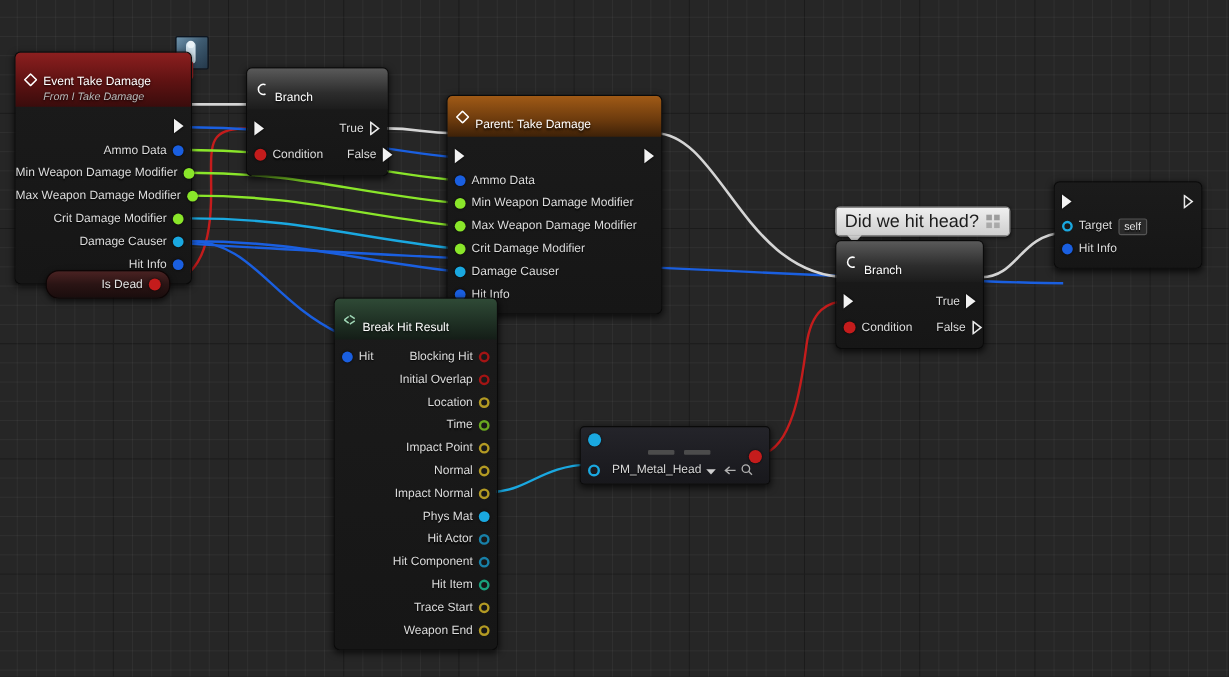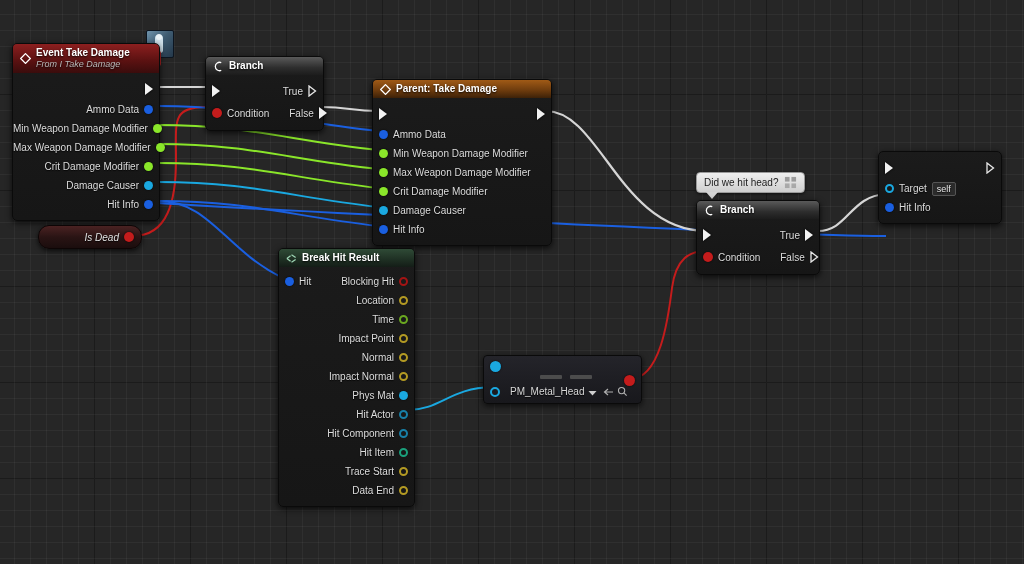--- a/index.html
+++ b/index.html
@@ -15,22 +15,22 @@
          background-size:16px 16px,16px 16px,96px 96px,96px 96px;
          background-position:-2px -2px,-2px -2px,-2px -2px,-2px -2px;}
   svg.wires{position:absolute;left:0;top:0;width:1024px;height:564px;pointer-events:none;}
 
   .node{position:absolute;border-radius:5px;
         background:linear-gradient(to bottom,#1b1b1b 0%,#161616 100%);
         border:1px solid #0a0a0a;
         box-shadow:0 2px 6px rgba(0,0,0,.75);}
   .hdr{position:relative;border-radius:4px 4px 0 0;padding:3px 8px 3px 7px;
        display:flex;align-items:center;gap:5px;overflow:hidden;}
-  .hdr .ttl{font-size:10px;color:#fff;font-weight:bold;
-            text-shadow:0 1px 2px rgba(0,0,0,.9);white-space:nowrap;}
+  .hdr .ttl{font-size:10px;color:#fff;font-weight:normal;
+            text-shadow:0 1px 2px rgba(0,0,0,.9);white-space:nowrap;margin-top:16px;}
   .hdr .sub{font-size:9px;color:#b9b9b9;font-style:italic;
             text-shadow:0 1px 2px rgba(0,0,0,.9);white-space:nowrap;
             margin-top:-1px;}
   .hdr-col{display:flex;flex-direction:column;line-height:12px;}
   .hdr.red{background:linear-gradient(to bottom,#8c1f1f 0%,#5d1212 55%,#3a0c0c 100%);}
   .hdr.gray{background:linear-gradient(to bottom,#5a5a5a 0%,#2d2d2d 60%,#1c1c1c 100%);}
   .hdr.orange{background:linear-gradient(to bottom,#a05a16 0%,#6b3a0d 60%,#3d2108 100%);}
   .hdr.teal{background:linear-gradient(to bottom,#2f4a36 0%,#1e2f23 60%,#141d17 100%);}
   .hdr.blue{background:linear-gradient(to bottom,#456a86 0%,#2c4458 60%,#1b2a36 100%);}
   .body{padding:5px 0 6px 0;}
@@ -59,21 +59,21 @@
   .cmpnode{position:absolute;border-radius:4px;
            background:linear-gradient(to bottom,#24242a 0%,#18181c 100%);
            border:1px solid #0a0a0a;box-shadow:0 2px 6px rgba(0,0,0,.7);}
   .cmp-top{height:19px;position:relative;}
   .cmp-bot{height:22px;position:relative;display:flex;align-items:flex-end;}
   .cmp-enum{font-size:10px;color:#d8d8d8;text-shadow:0 1px 1px #000;}
   .dashbar{position:absolute;width:22px;height:4px;background:#4c4c4c;border-radius:1px;}
 
   .bubble{position:absolute;background:linear-gradient(to bottom,#efefef,#cfcfcf);
           border:1px solid #9a9a9a;border-radius:4px;padding:3px 7px;
-          font-size:10px;color:#1c1c1c;display:flex;align-items:center;gap:5px;
+          font-size:15px;color:#1c1c1c;display:flex;align-items:center;gap:5px;
           box-shadow:0 1px 3px rgba(0,0,0,.6);}
   .bubble:after{content:"";position:absolute;left:9px;bottom:-7px;
           border-left:6px solid transparent;border-right:6px solid transparent;
           border-top:7px solid #d4d4d4;}
   .bubble-icon{width:13px;height:13px;opacity:.6;}
 
   .thumb{position:absolute;width:26px;height:26px;border-radius:2px;
          background:linear-gradient(135deg,#6f94ad 0%,#3f5c72 45%,#24384a 100%);
          border:1px solid #0c1520;overflow:hidden;}
   .thumb .fig{position:absolute;left:8px;top:4px;width:8px;height:18px;
@@ -174,21 +174,21 @@
       </div>
       <div class="row">
         <div class="rside">
             <span>Hit Info</span>
           <div class="circ" style="background:#1a5fe0"></div>
           </div>
       </div>
     </div>
   </div>
 
-  <div class="varnode" style="left:38px;top:225px;width:95px;font-style:italic;">
+  <div class="varnode" style="left:38px;top:225px;width:95px;">
     <span>Is Dead</span>
     <div class="circ" style="background:#c41c1c;width:10px;height:10px;"></div>
   </div>
 
   <div class="node" style="left:205px;top:56px;width:117px;">
     <div class="hdr gray">
       <svg width="11" height="11" viewBox="0 0 12 12">
         <path d="M9 1.8 A4.6 4.6 0 1 0 9 10.2" fill="none" stroke="#fff" stroke-width="1.4"></path>
       </svg>
       <div class="hdr-col">
@@ -292,20 +292,26 @@
             <div class="circ" style="background:#1a5fe0"></div>
           <span>Hit</span>
           </div>
         <div class="rside">
             <span>Blocking Hit</span>
           <div class="ring" style="border:2px solid #a31414"></div>
           </div>
       </div>
       <div class="row">
         <div class="rside">
+            <span>Initial Overlap</span>
+          <div class="ring" style="border:2px solid #a31414"></div>
+          </div>
+      </div>
+      <div class="row">
+        <div class="rside">
             <span>Location</span>
           <div class="ring" style="border:2px solid #b39a23"></div>
           </div>
       </div>
       <div class="row">
         <div class="rside">
             <span>Time</span>
           <div class="ring" style="border:2px solid #6aa820"></div>
           </div>
       </div>
@@ -352,21 +358,21 @@
           </div>
       </div>
       <div class="row">
         <div class="rside">
             <span>Trace Start</span>
           <div class="ring" style="border:2px solid #b39a23"></div>
           </div>
       </div>
       <div class="row">
         <div class="rside">
-            <span>Data End</span>
+            <span>Weapon End</span>
           <div class="ring" style="border:2px solid #b39a23"></div>
           </div>
       </div>
     </div>
   </div>
 
   <div class="cmpnode" style="left:483px;top:355px;width:157px;height:47px;">
     <div class="cmp-top">
       <div class="circ" style="position:absolute;left:6px;top:5px;background:#1aa8e0;width:11px;height:11px;"></div>
       <div class="dashbar" style="left:56px;top:19px;"></div>

